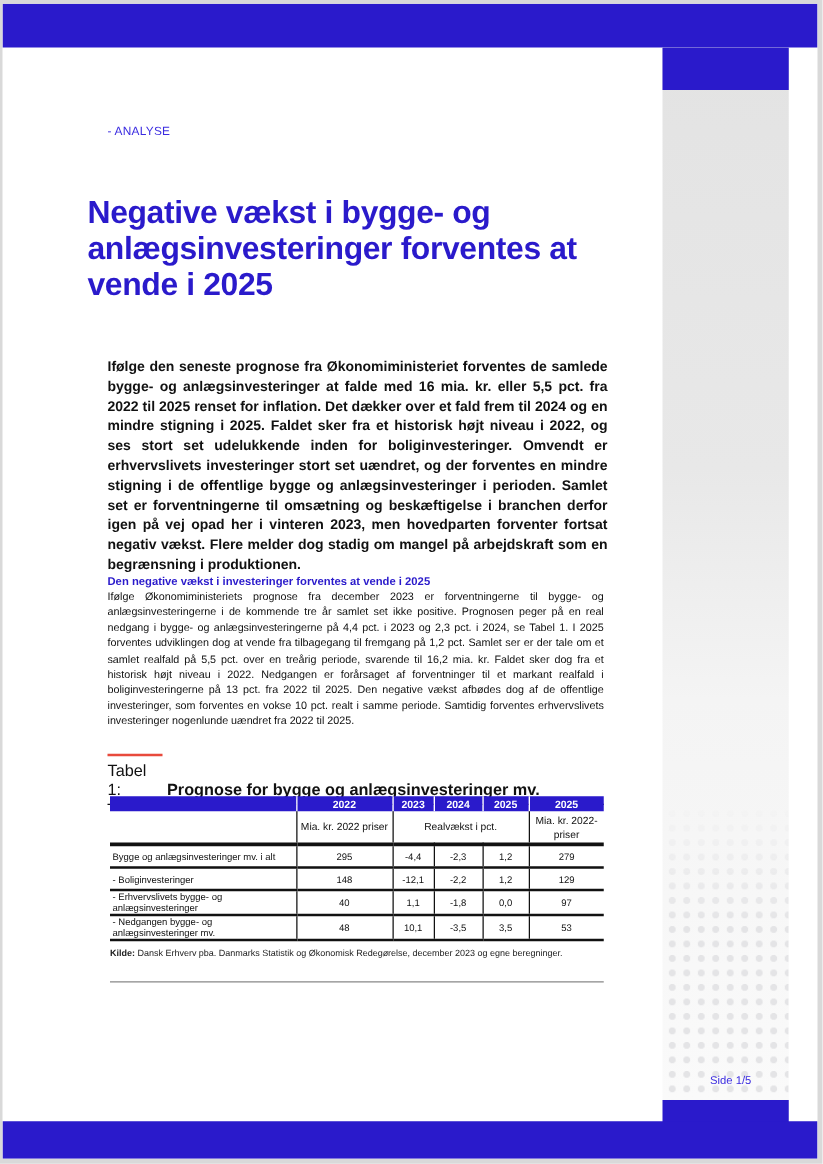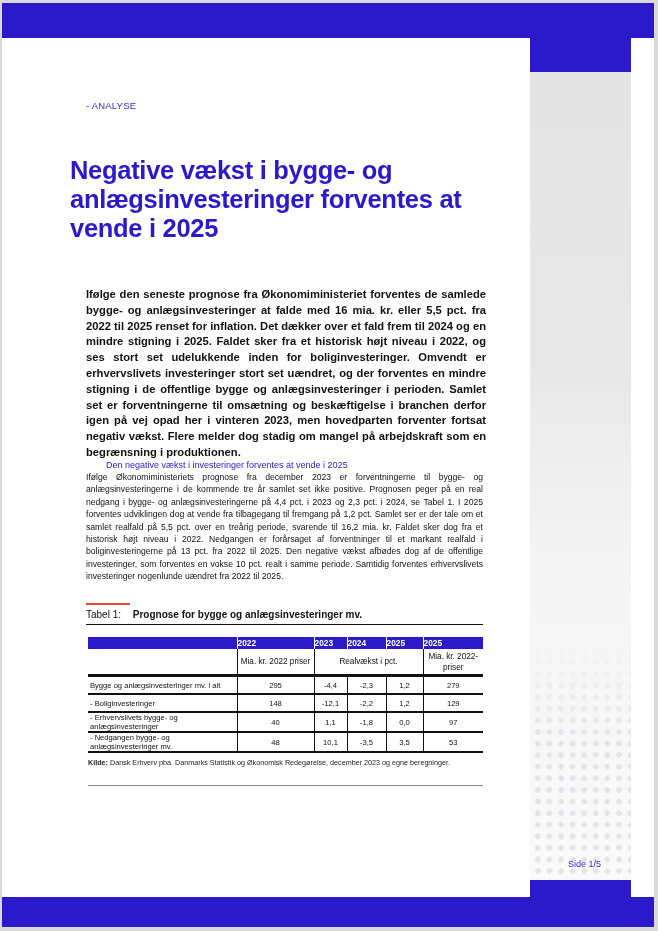--- a/index.html
+++ b/index.html
@@ -14,30 +14,30 @@
     background-size:11.6px 11.6px; background-position:2px 2px;
     -webkit-mask-image:linear-gradient(to bottom, transparent 0%, #000 40%);
     mask-image:linear-gradient(to bottom, transparent 0%, #000 40%); }
   .side-tab-bottom { position:absolute; left:528px; top:877px; width:101px; height:30px; background:#2a1acb; }
   .bottom-band { position:absolute; left:0; top:894px; width:652px; height:30px; background:#2a1acb; }
   .page-num { position:absolute; left:566px; top:856px; font-size:9px; color:#3a2be0; }
 
   .kicker { position:absolute; left:84px; top:97px; font-size:9.5px; color:#3a2be0; letter-spacing:0.2px; }
   .title { position:absolute; left:68px; top:153px; width:420px; margin:0; font-size:25.5px; line-height:29px; font-weight:bold; color:#2a1acb; letter-spacing:-0.3px; }
   .lead { position:absolute; left:84px; top:284px; width:400px; margin:0; font-size:11.2px; line-height:15.8px; font-weight:bold; color:#111; text-align:justify; }
-  .subhead { position:absolute; left:84px; top:457px; font-size:9px; font-weight:normal; color:#2a1acb;margin-left:20px; }
+  .subhead { position:absolute; left:84px; top:457px; font-size:9px; font-weight:bold; color:#2a1acb; }
   .body-text { position:absolute; left:84px; top:468px; width:397px; margin:0; font-size:8.6px; line-height:12.4px; color:#111; text-align:justify; }
 
   .tbl-rule { position:absolute; left:84px; top:600px; width:44px; height:2px; background:#e84a3c; }
-  .tbl-caption { position:absolute; left:84px; top:606px; width:397px; font-size:10px; color:#111; border-bottom:1.5px solid #111; padding-bottom:4px; }
+  .tbl-caption { position:absolute; left:84px; top:606px; width:397px; font-size:13px; color:#111; border-bottom:1.5px solid #111; padding-bottom:4px; }
   .tbl-caption .lbl { display:inline-block; width:44px; }
   .tbl-caption .ttl { font-weight:bold; }
 
   table.prog { position:absolute; left:86px; top:634px; width:395px; border-collapse:collapse; font-size:7.6px; color:#111; }
-  table.prog th { background:#2a1acb; color:#fff; font-weight:bold; font-size:8.4px; height:12px; padding:0; text-align:left; border-left:1px solid #fff; }
+  table.prog th { background:#2a1acb; color:#fff; font-weight:bold; font-size:8.4px; height:12px; padding:0; text-align:center; border-left:1px solid #fff; }
   table.prog th:first-child { border-left:none; }
   table.prog td { padding:0 3px; height:16px; text-align:center; border-left:1px solid #111; border-bottom:2px solid #111; }
   table.prog td:first-child { border-left:none; text-align:left; padding-left:2px; }
   table.prog tr.unit td { height:25px; line-height:11px; font-size:8.2px; border-bottom:3px solid #111; }
   table.prog tr.unit td.blank { border-left:none; }
   table.prog tr.last td { border-bottom:3px solid #111; }
   .src { position:absolute; left:86px; top:755px; width:395px; font-size:7.2px; color:#222; border-bottom:1px solid #888; padding-bottom:18px; }
   .src b { font-weight:bold; }
 </style>
 </head>

